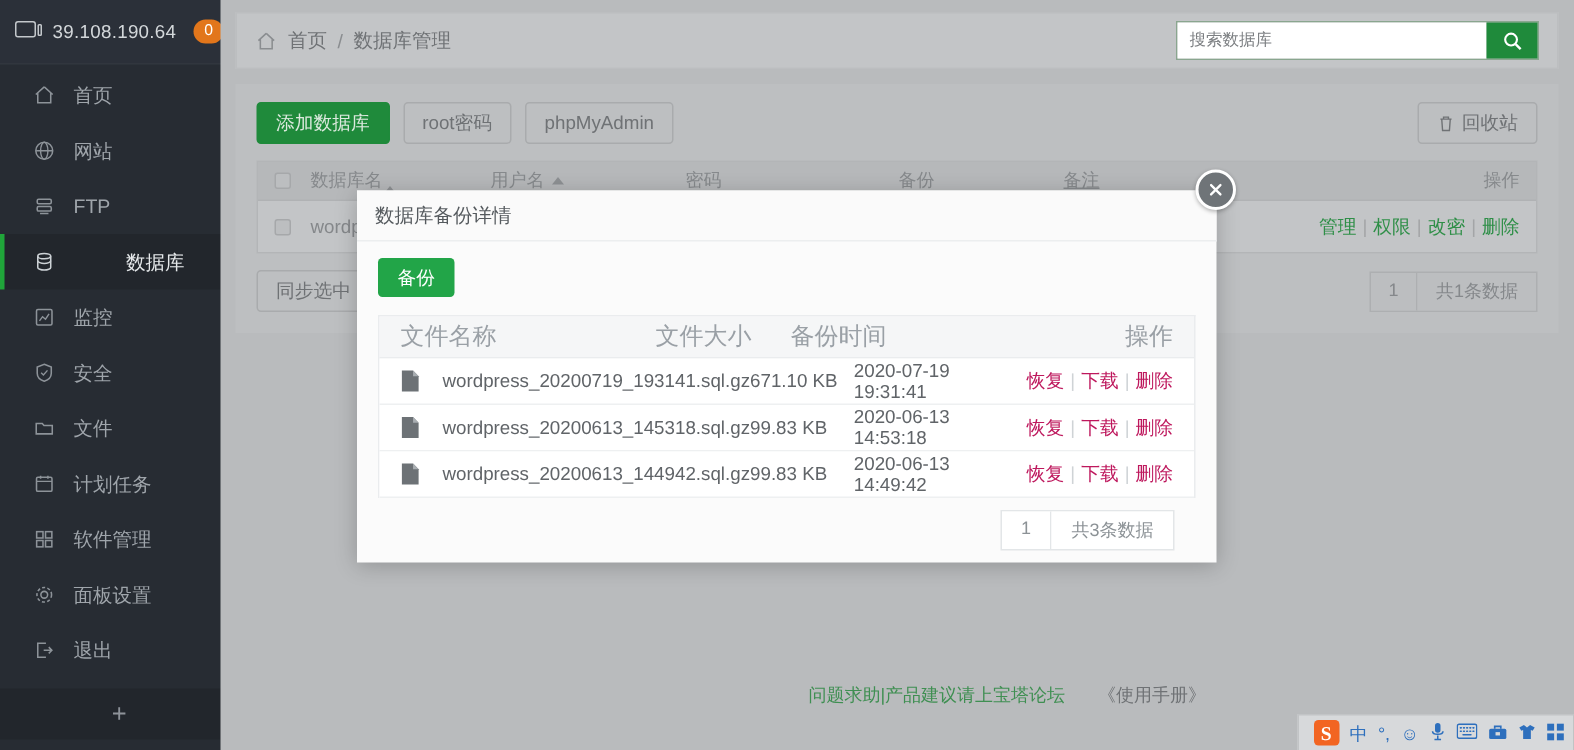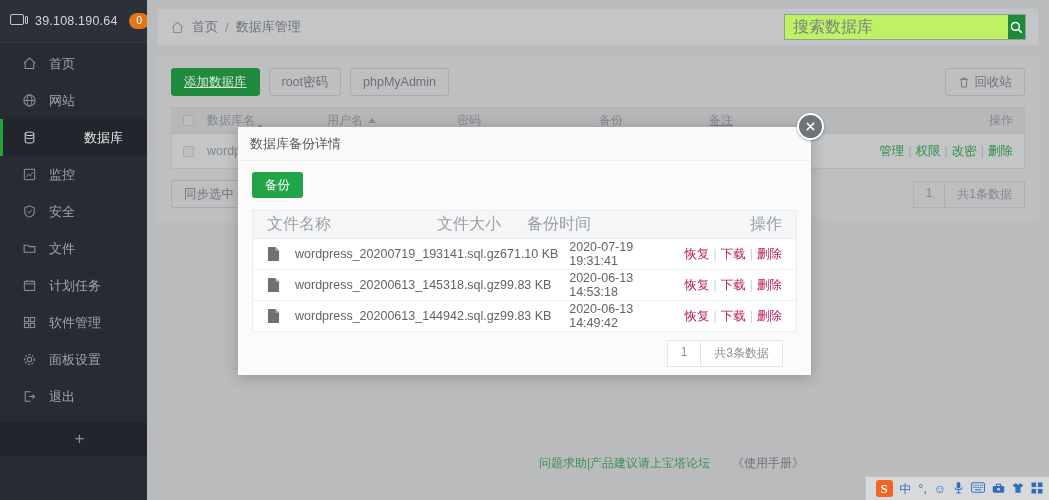--- a/index.html
+++ b/index.html
@@ -62,39 +62,39 @@
     border: 1px solid #bcbec0;
   }
   .crumb-home { margin-right: 7px; display: flex; }
   .crumb-txt { color: #6f7275; font-size: 13px; }
   .crumb-sep { color: #8a8d90; margin: 0 7px; font-size: 13px; }
   .searchbox {
     margin-left: auto; display: flex; height: 26px; width: 242px;
     border: 1px solid #8aa68f;
   }
   .searchbox input {
-    flex: 1; border: none; outline: none; background: #bef264;
-    color: #77797c; font-size: 16px; padding: 0 8px;
+    flex: 1; border: none; outline: none; background: #ffffff;
+    color: #77797c; font-size: 11px; padding: 0 8px;
     font-family: "Liberation Sans", sans-serif;
   }
   .searchbox input::placeholder { color: #7c7f82; }
   .search-btn {
     width: 34px; background: #1f8a3b; display: flex;
     align-items: center; justify-content: center; cursor: pointer;
   }
 
   .panel { margin: 10px 10px 0 10px; background: #bdbfc1; padding: 12px 14px 14px 14px; }
   .toolbar { display: flex; align-items: center; gap: 9px; }
   .btn {
     height: 28px; padding: 0 12px; font-size: 12.5px; color: #6f7275;
     background: #bdbfc1; border: 1px solid #a9abad; border-radius: 3px;
     display: flex; align-items: center; cursor: pointer;
     font-family: "Liberation Sans", sans-serif;
   }
-  .btn.primary { background: #1f8a3b; border-color: #1f8a3b; color: #dce9de; text-decoration: underline; }
+  .btn.primary { background: #1f8a3b; border-color: #1f8a3b; color: #dce9de; }
   .btn.ghost-right { margin-left: auto; gap: 5px; }
 
   .tbl { margin-top: 11px; background: #c0c2c4; border: 1px solid #b3b5b7; }
   .tbl-head {
     display: flex; align-items: center; height: 26px; background: #b6b8ba;
     color: #86898c; font-size: 12px; padding: 0 11px; border-bottom: 1px solid #b0b2b4;
   }
   .tbl-row {
     display: flex; align-items: center; height: 34px; background: #c3c5c7;
     color: #85888b; font-size: 12.5px; padding: 0 11px;
@@ -213,20 +213,28 @@
         <span class="side-label">首页</span>
       </div>
       <div class="side-item">
         <svg width="15" height="15" viewBox="0 0 16 16">
             <circle cx="8" cy="8" r="6" fill="none" stroke="#8d9399" stroke-width="1.1"></circle>
             <ellipse cx="8" cy="8" rx="2.6" ry="6" fill="none" stroke="#8d9399" stroke-width="1"></ellipse>
             <path d="M2.2 8 H13.8" stroke="#8d9399" stroke-width="1"></path>
           </svg>
         <span class="side-label">网站</span>
       </div>
+      <div class="side-item">
+        <svg width="15" height="15" viewBox="0 0 16 16">
+            <rect x="3" y="3" width="10" height="3.2" rx="1" fill="none" stroke="#8d9399" stroke-width="1.1"></rect>
+            <rect x="3" y="8.2" width="10" height="3.2" rx="1" fill="none" stroke="#8d9399" stroke-width="1.1"></rect>
+            <path d="M5 13.2 H11" stroke="#8d9399" stroke-width="1.1"></path>
+          </svg>
+        <span class="side-label">FTP</span>
+      </div>
       <div class="side-item active">
         <svg width="15" height="15" viewBox="0 0 16 16">
             <ellipse cx="8" cy="4" rx="4.6" ry="1.9" fill="none" stroke="#cdd2d6" stroke-width="1.1"></ellipse>
             <path d="M3.4 4 V12 C3.4 13 5.5 13.9 8 13.9 C10.5 13.9 12.6 13 12.6 12 V4" fill="none" stroke="#cdd2d6" stroke-width="1.1"></path>
             <path d="M3.4 7.3 C3.4 8.3 5.5 9.2 8 9.2 C10.5 9.2 12.6 8.3 12.6 7.3" fill="none" stroke="#cdd2d6" stroke-width="1"></path>
           </svg>
         <span class="side-label">数据库</span>
       </div>
       <div class="side-item">
         <svg width="15" height="15" viewBox="0 0 16 16">

